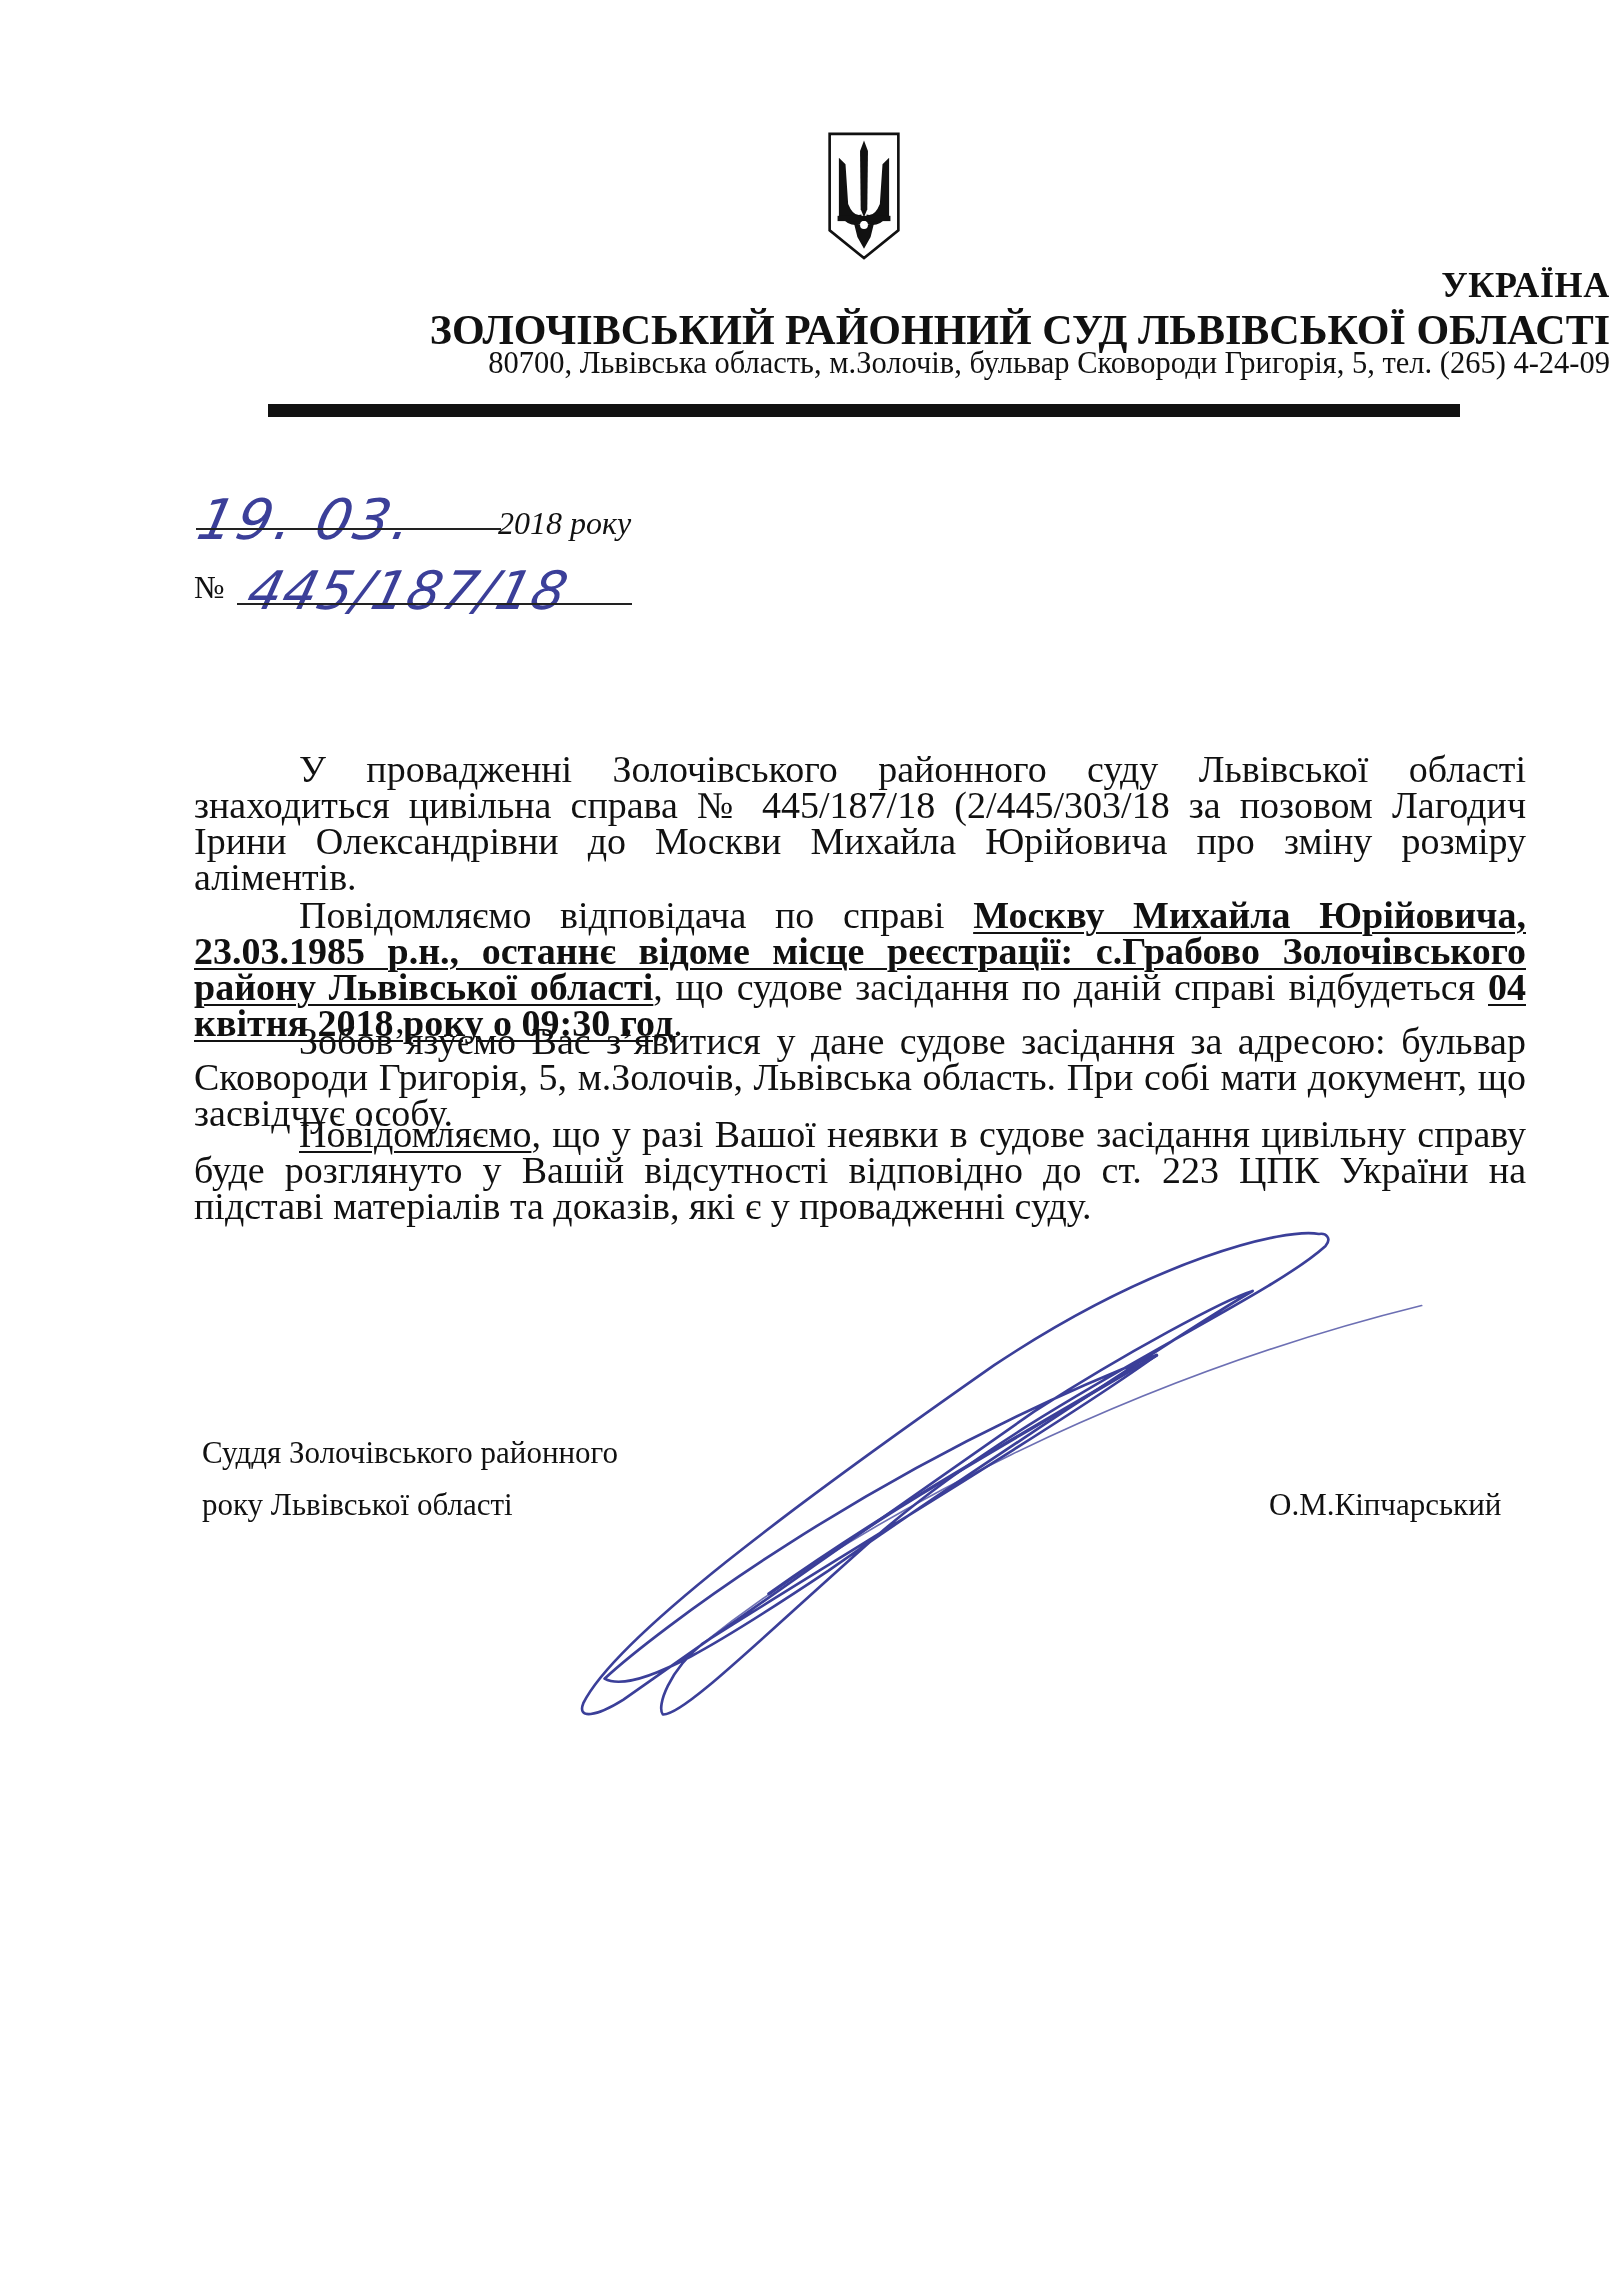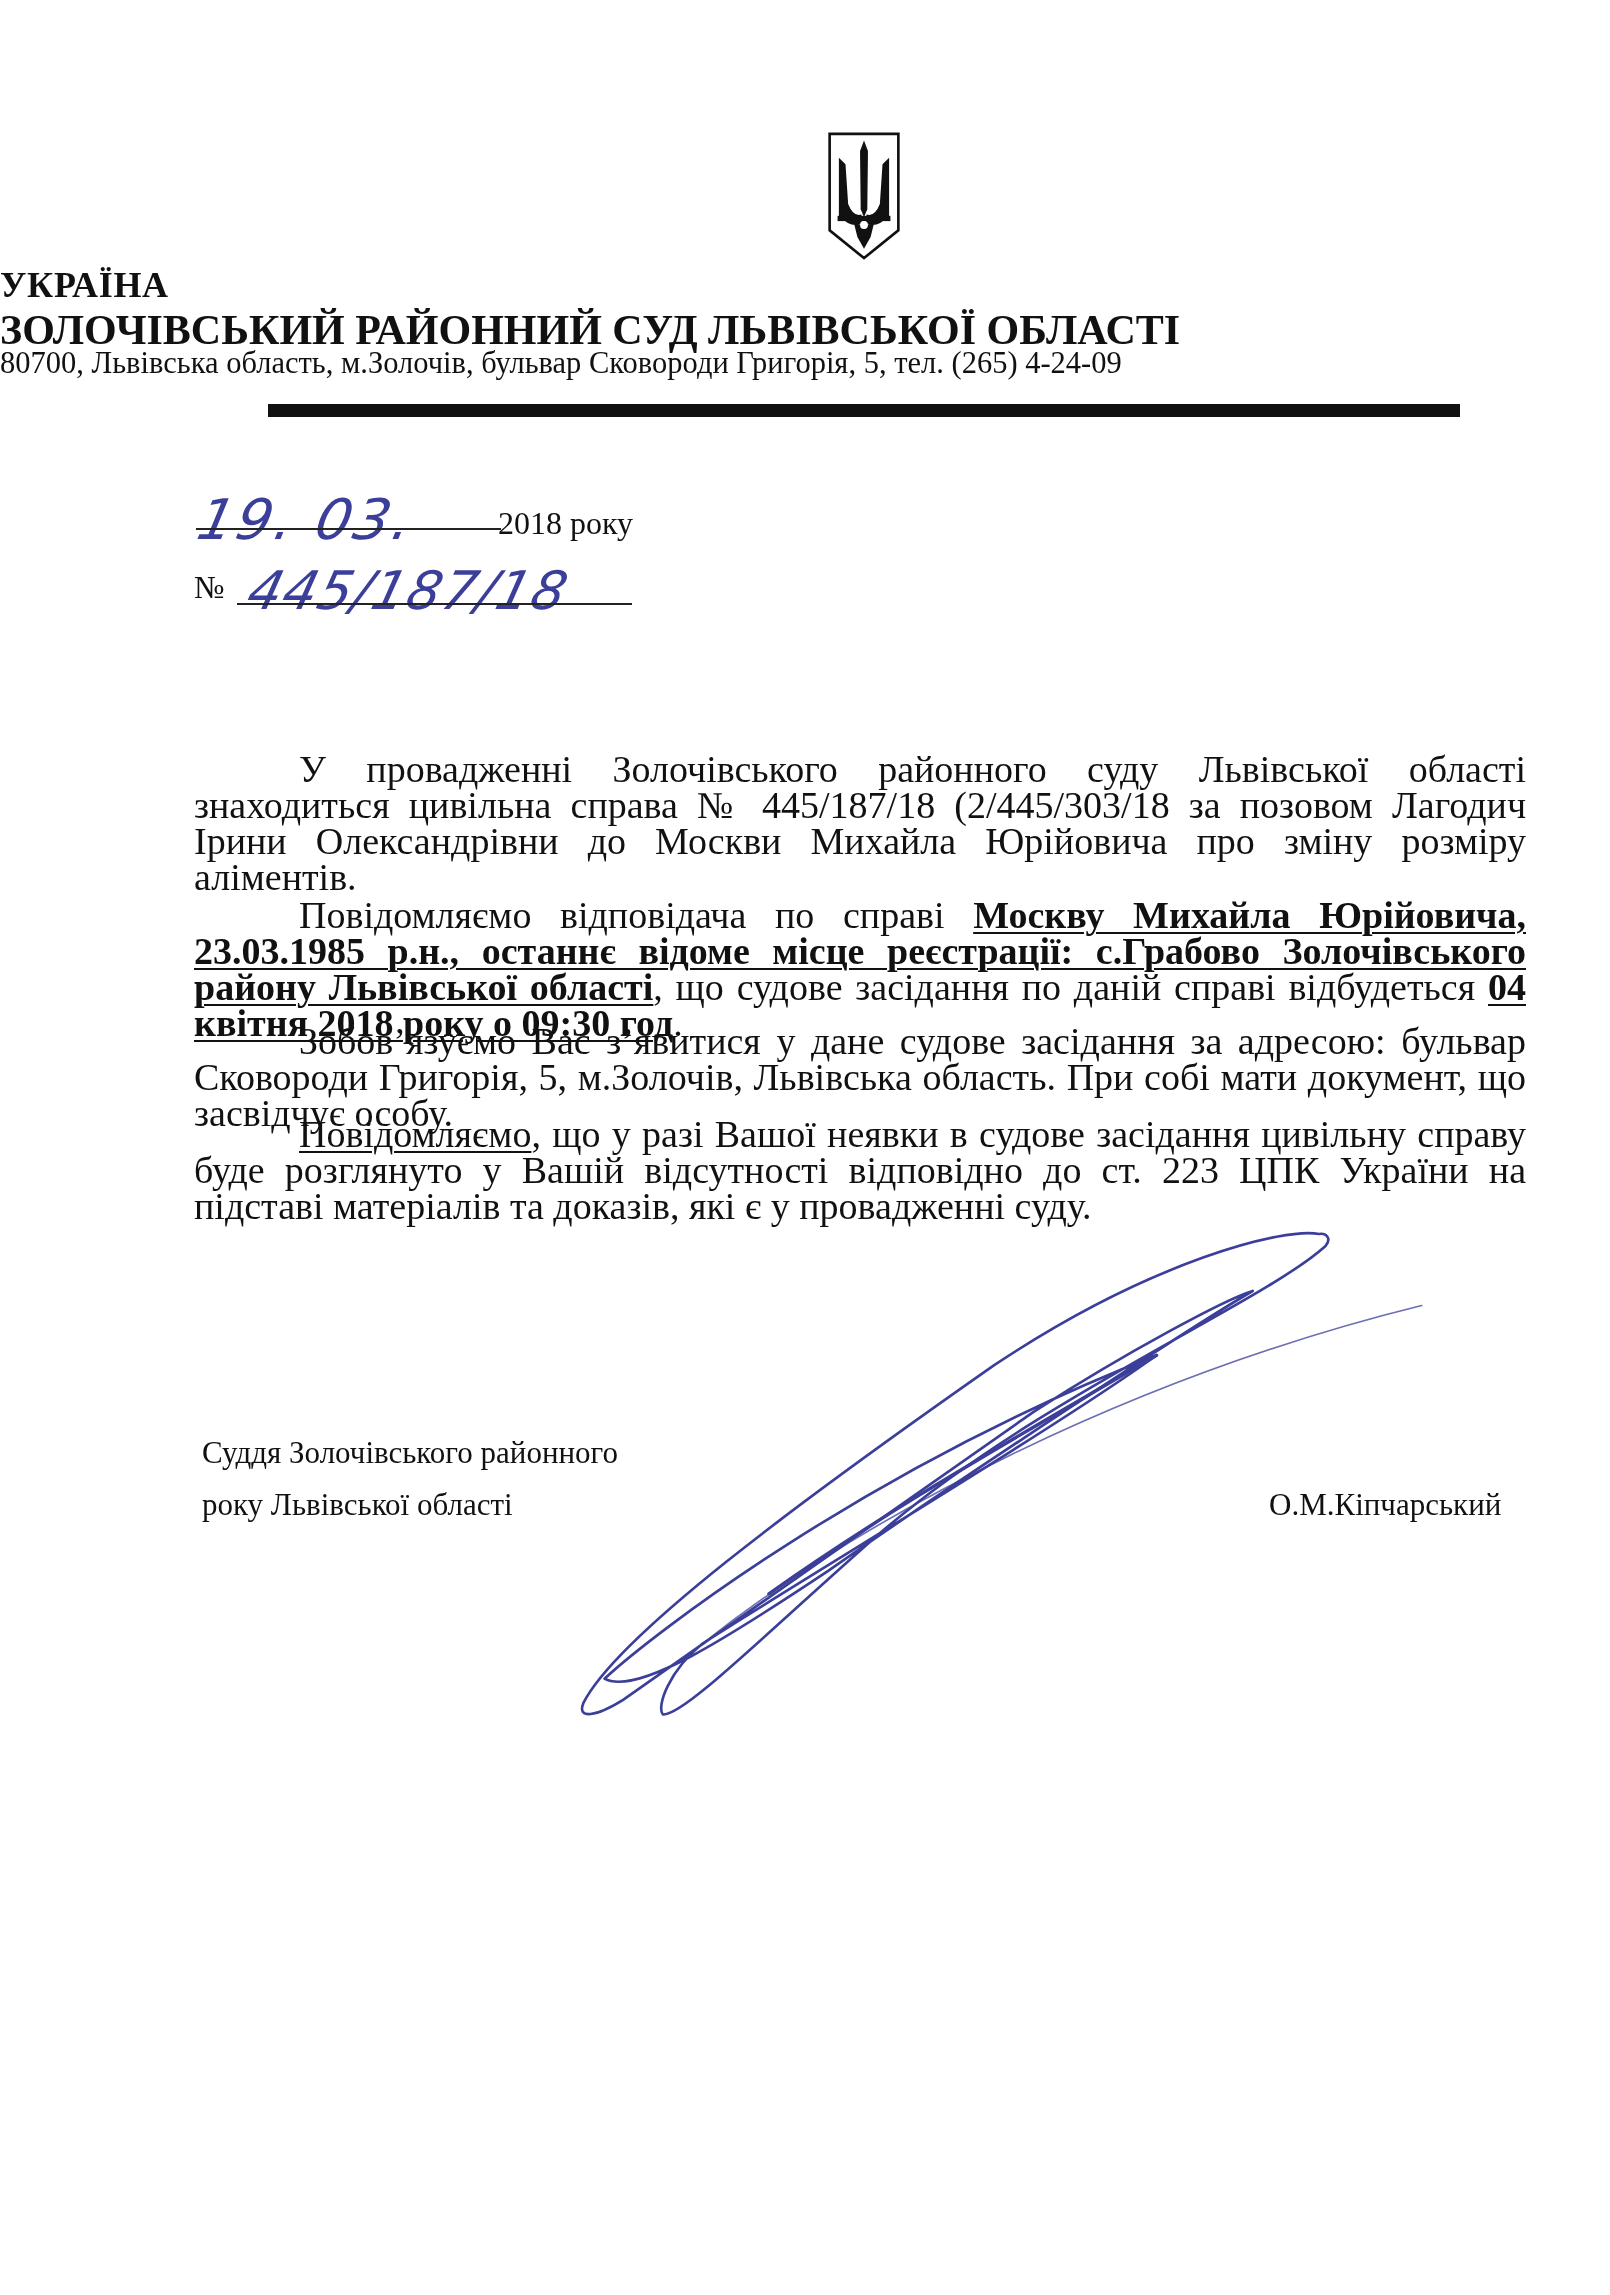--- a/index.html
+++ b/index.html
@@ -1,29 +1,29 @@
 <!DOCTYPE html>
 <html style="font-size:10.6px"><head>
 <meta charset="utf-8">
 <style>
   html, body { margin: 0; padding: 0; background: #ffffff; }
   body { width: 1610px; height: 2295px; position: relative; overflow: hidden;
          font-family: "Liberation Serif", "DejaVu Serif", serif; color: #111; }
   .abs { position: absolute; }
   .emblem { left: 827px; top: 131px; width: 74px; height: 130px; }
-  .hdr { left: 0; width: 1610px; text-align: left; white-space: nowrap; }
+  .hdr { left: 0; width: 1610px; text-align: right; white-space: nowrap; }
   .country { top: 264px; font-size: 36px; font-weight: bold; letter-spacing: 0.7px; }
   .court { top: 306px; font-size: 42px; font-weight: bold; }
   .address { top: 346px; font-size: 30.5px; }
   .rule { left: 268px; top: 404px; width: 1192px; height: 12.6px; background: #111; }
 
   .date-line { left: 196px; top: 528px; width: 305px; height: 0; border-top: 2px solid #222; }
   .date-hand { left: 199px; top: 487px; font-size: 56px; font-style: italic; color: #3b3f99;
                font-family: "DejaVu Sans", sans-serif; letter-spacing: 2.7px; transform: skewX(-12deg); }
-  .year { left: 498px; top: 505px; font-size: 32px; }
+  .year { left: 498px; top: 505px; font-size: 32px; font-style: italic; }
   .num-sign { left: 194px; top: 569px; font-size: 32px; }
   .num-line { left: 237px; top: 603px; width: 395px; border-top: 2px solid #222; }
   .num-hand { left: 249px; top: 560px; font-size: 53px; font-style: italic; color: #3b3f99;
               font-family: "DejaVu Sans", sans-serif; transform: skewX(-14deg); letter-spacing: 1.3px; }
 
   .body { left: 194px; width: 1332px; font-size: 38px; line-height: 36px; text-align: justify; }
   .body p { margin: 0; text-indent: 105px; }
   .p1 { top: 751px; }
   .p2 { top: 897px; }
   .p3 { top: 1023px; }

